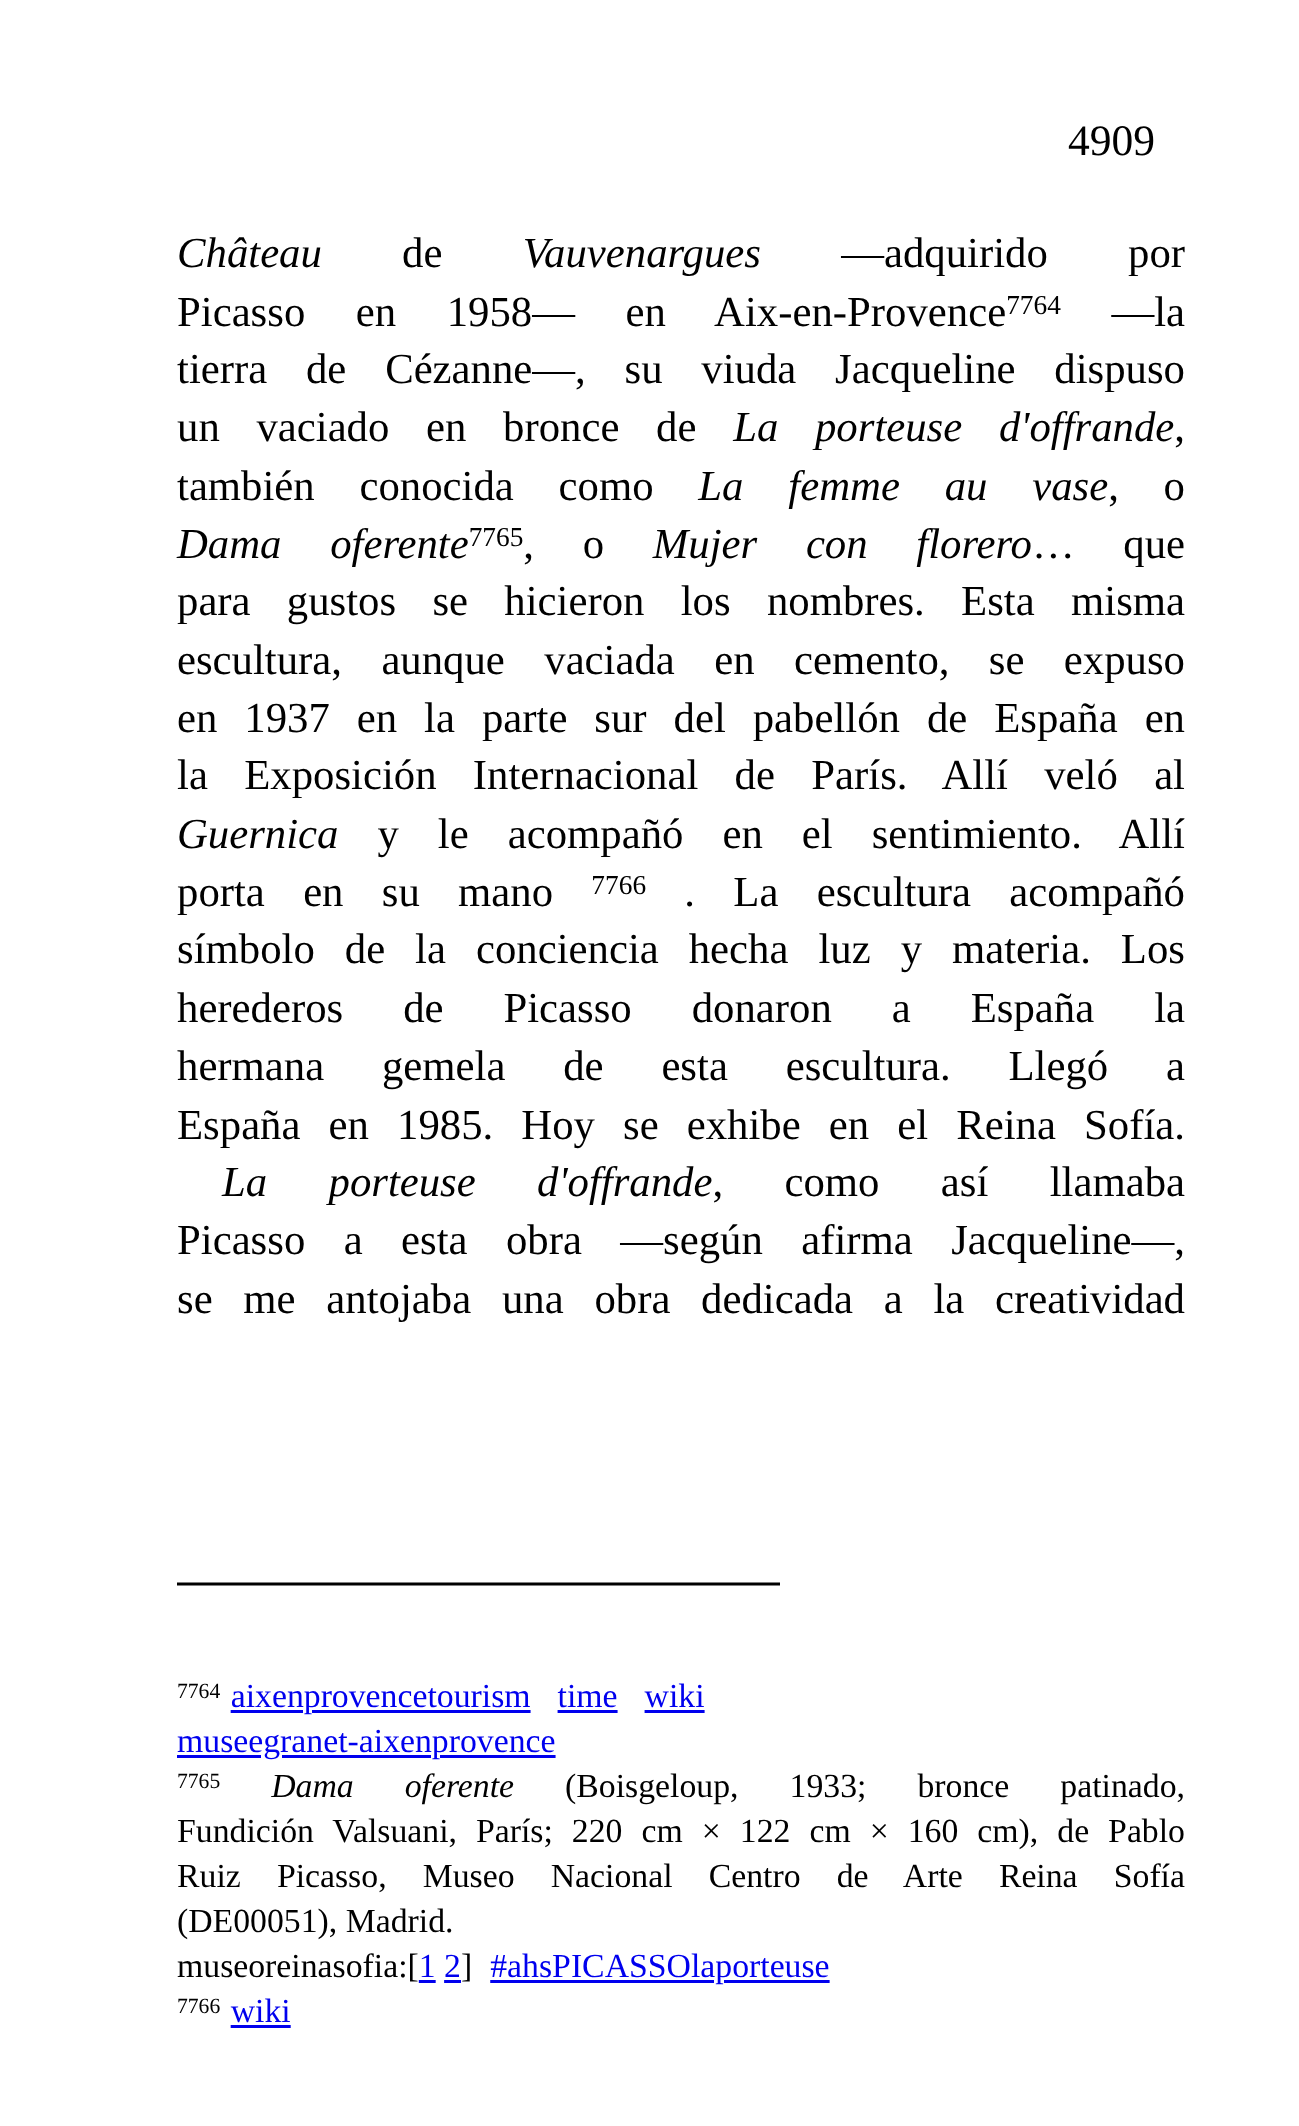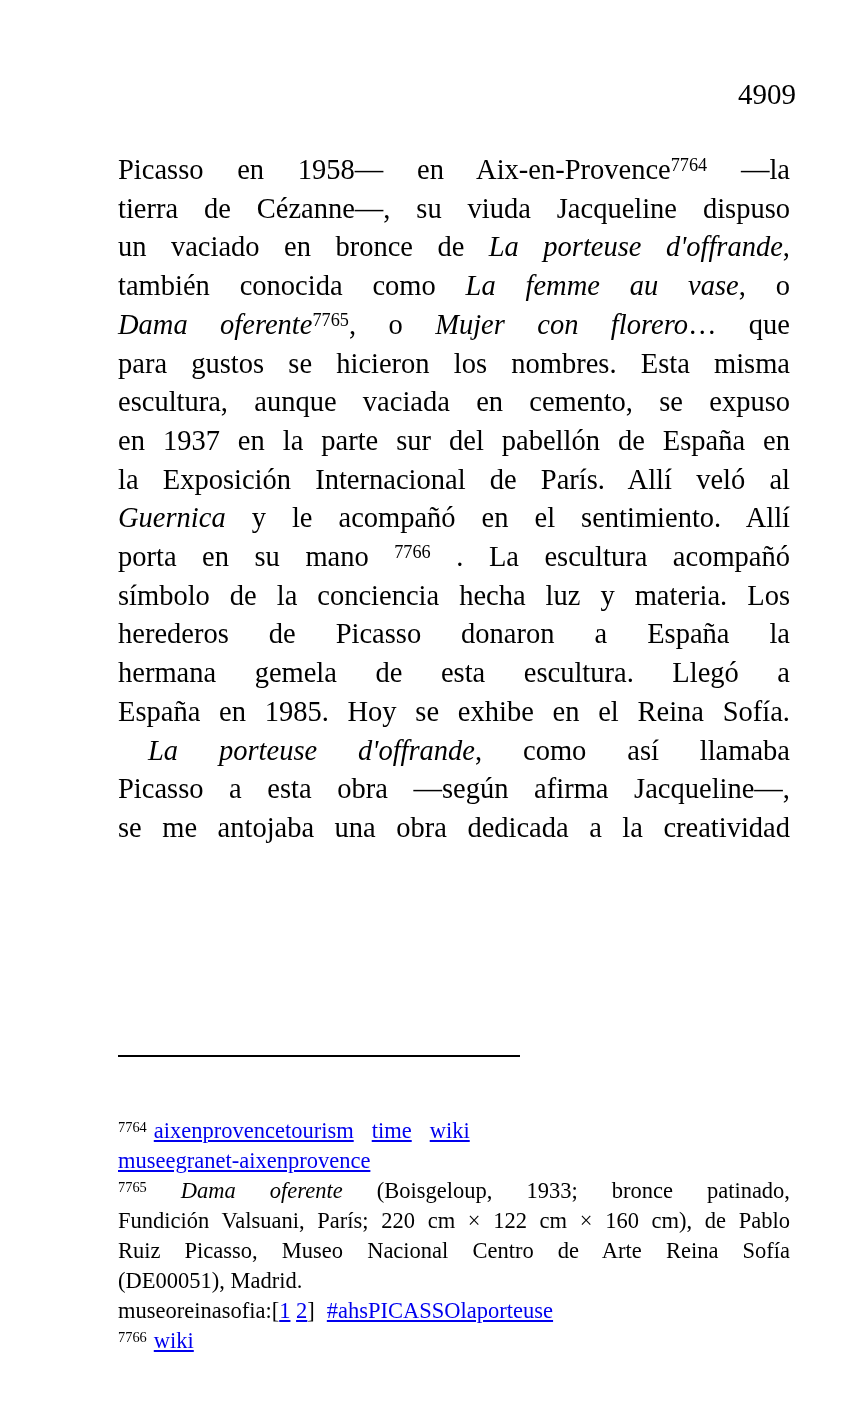--- a/index.html
+++ b/index.html
@@ -8,21 +8,21 @@
     width: 866px;
     height: 1417px;
     background: #ffffff;
     color: #000000;
     font-family: "Liberation Serif", "DejaVu Serif", serif;
     overflow: hidden;
   }
   .page-number {
     position: absolute;
     top: 80px;
-    right: 70px;
+    right: 96px;
     font-size: 29px;
     line-height: 1;
   }
   .main-text {
     position: absolute;
     left: 118px;
     top: 151px;
     width: 672px;
     font-size: 28.5px;
     line-height: 38.7px;
@@ -73,20 +73,21 @@
   }
 </style>
 </head>
 <body>
 
 <div class="page">
   <div class="page-number">4909</div>
 
   <div class="main-text">
     <div class="paragraph">
+        <div class="line"><i>Château</i><span> de </span><i>Vauvenargues</i><span> —adquirido por</span></div>
         <div class="line"><span>Picasso en 1958— en Aix-en-Provence</span><sup>7764</sup><span> —la</span></div>
         <div class="line"><span>tierra de Cézanne—, su viuda Jacqueline dispuso</span></div>
         <div class="line"><span>un vaciado en bronce de </span><i>La porteuse d'offrande</i><span>,</span></div>
         <div class="line"><span>también conocida como </span><i>La femme au vase</i><span>, o</span></div>
         <div class="line"><i>Dama oferente</i><sup>7765</sup><span>, o </span><i>Mujer con florero</i><span>… que</span></div>
         <div class="line"><span>para gustos se hicieron los nombres. Esta misma</span></div>
         <div class="line"><span>escultura, aunque vaciada en cemento, se expuso</span></div>
         <div class="line"><span>en 1937 en la parte sur del pabellón de España en</span></div>
         <div class="line"><span>la Exposición Internacional de París. Allí veló al</span></div>
         <div class="line"><i>Guernica</i><span> y le acompañó en el sentimiento. Allí</span></div>

